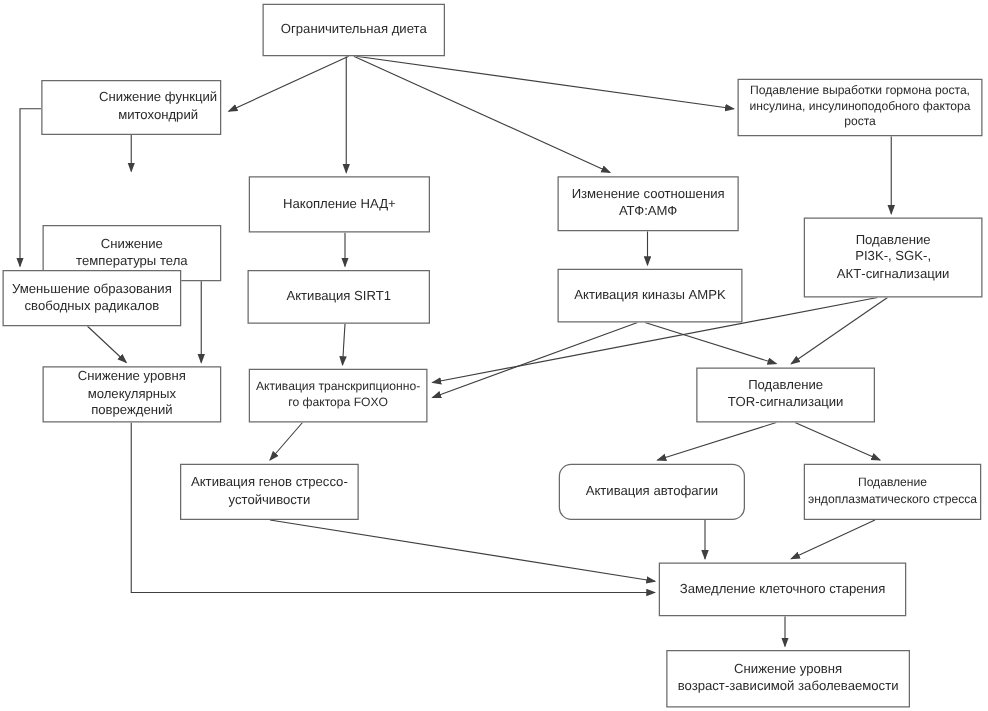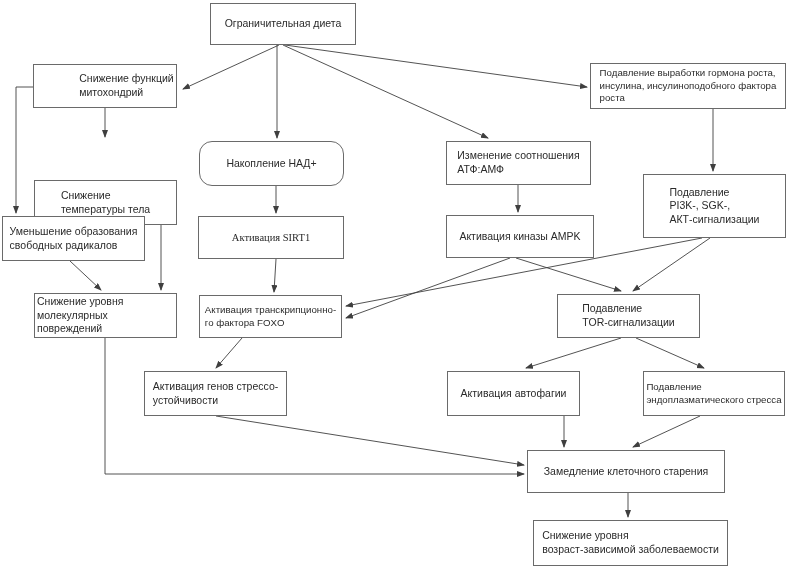--- a/index.html
+++ b/index.html
@@ -10,21 +10,21 @@
     position:relative;width:790px;height:569px;background:var(--bg);
     font-family:"Liberation Sans",sans-serif;overflow:hidden;
   }
   #wires{position:absolute;left:0;top:0;width:790px;height:569px;}
   #wires line,#wires polyline{stroke:var(--line);stroke-width:0.9;fill:none;}
   #arrowhead path{fill:var(--line);}
   .node{
     position:absolute;box-sizing:border-box;border:1px solid var(--border);
     background:var(--bg);color:var(--text);
     display:flex;align-items:center;justify-content:center;
-    font-size:10.5px;line-height:1.3;
+    text-align:center;font-size:10.5px;line-height:1.3;
     white-space:pre-line;padding:0 2px;overflow:hidden;
   }
   .sm{font-size:9.7px;}
 </style>
 </head>
 <body>
 
 <div id="stage">
 
   <svg id="wires" viewBox="0 0 790 569" xmlns="http://www.w3.org/2000/svg">
@@ -64,49 +64,49 @@
   <div class="node" style="left:33px;top:64px;width:144px;height:44px;padding-left:45px;">Снижение функций
 митохондрий</div>
 
   <div class="node sm" style="left:590px;top:63px;width:196px;height:46px;">Подавление выработки гормона роста,
 инсулина, инсулиноподобного фактора
 роста</div>
 
   <div class="node" style="left:34px;top:140px;width:143px;height:45px;margin-top:40px;">Снижение
 температуры тела</div>
 
-  <div class="node" style="left:199px;top:141px;width:145px;height:45px;border-radius:13px;">Накопление НАД+</div>
+  <div class="node" style="left:199px;top:141px;width:145px;height:45px;">Накопление НАД+</div>
 
   <div class="node" style="left:446px;top:141px;width:145px;height:44px;">Изменение соотношения
 АТФ:АМФ</div>
 
   <div class="node" style="left:643px;top:174px;width:143px;height:64px;">Подавление
 PI3K-, SGK-,
 АКТ-сигнализации</div>
 
   <div class="node" style="left:2px;top:216px;width:143px;height:45px;">Уменьшение образования
 свободных радикалов</div>
 
-  <div class="node" style="left:198px;top:216px;width:146px;height:43px;font-family:Liberation Serif, serif;">Активация SIRT1</div>
+  <div class="node" style="left:198px;top:216px;width:146px;height:43px;">Активация SIRT1</div>
 
   <div class="node" style="left:446px;top:215px;width:148px;height:43px;">Активация киназы AMPK</div>
 
   <div class="node" style="left:34px;top:293px;width:143px;height:45px;">Снижение уровня
 молекулярных повреждений</div>
 
   <div class="node sm" style="left:199px;top:295px;width:143px;height:43px;">Активация транскрипционно-
 го фактора FOXO</div>
 
   <div class="node" style="left:557px;top:294px;width:143px;height:44px;">Подавление
 TOR-сигнализации</div>
 
   <div class="node" style="left:144px;top:371px;width:143px;height:45px;">Активация генов стрессо-
 устойчивости</div>
 
-  <div class="node" style="left:447px;top:371px;width:133px;height:45px;">Активация автофагии</div>
+  <div class="node" style="left:447px;top:371px;width:149px;height:45px;border-radius:10px;">Активация автофагии</div>
 
   <div class="node sm" style="left:643px;top:371px;width:142px;height:45px;">Подавление
 эндоплазматического стресса</div>
 
   <div class="node" style="left:527px;top:450px;width:198px;height:43px;">Замедление клеточного старения</div>
 
   <div class="node" style="left:533px;top:520px;width:195px;height:46px;">Снижение уровня
 возраст-зависимой заболеваемости</div>
 
 </div>

